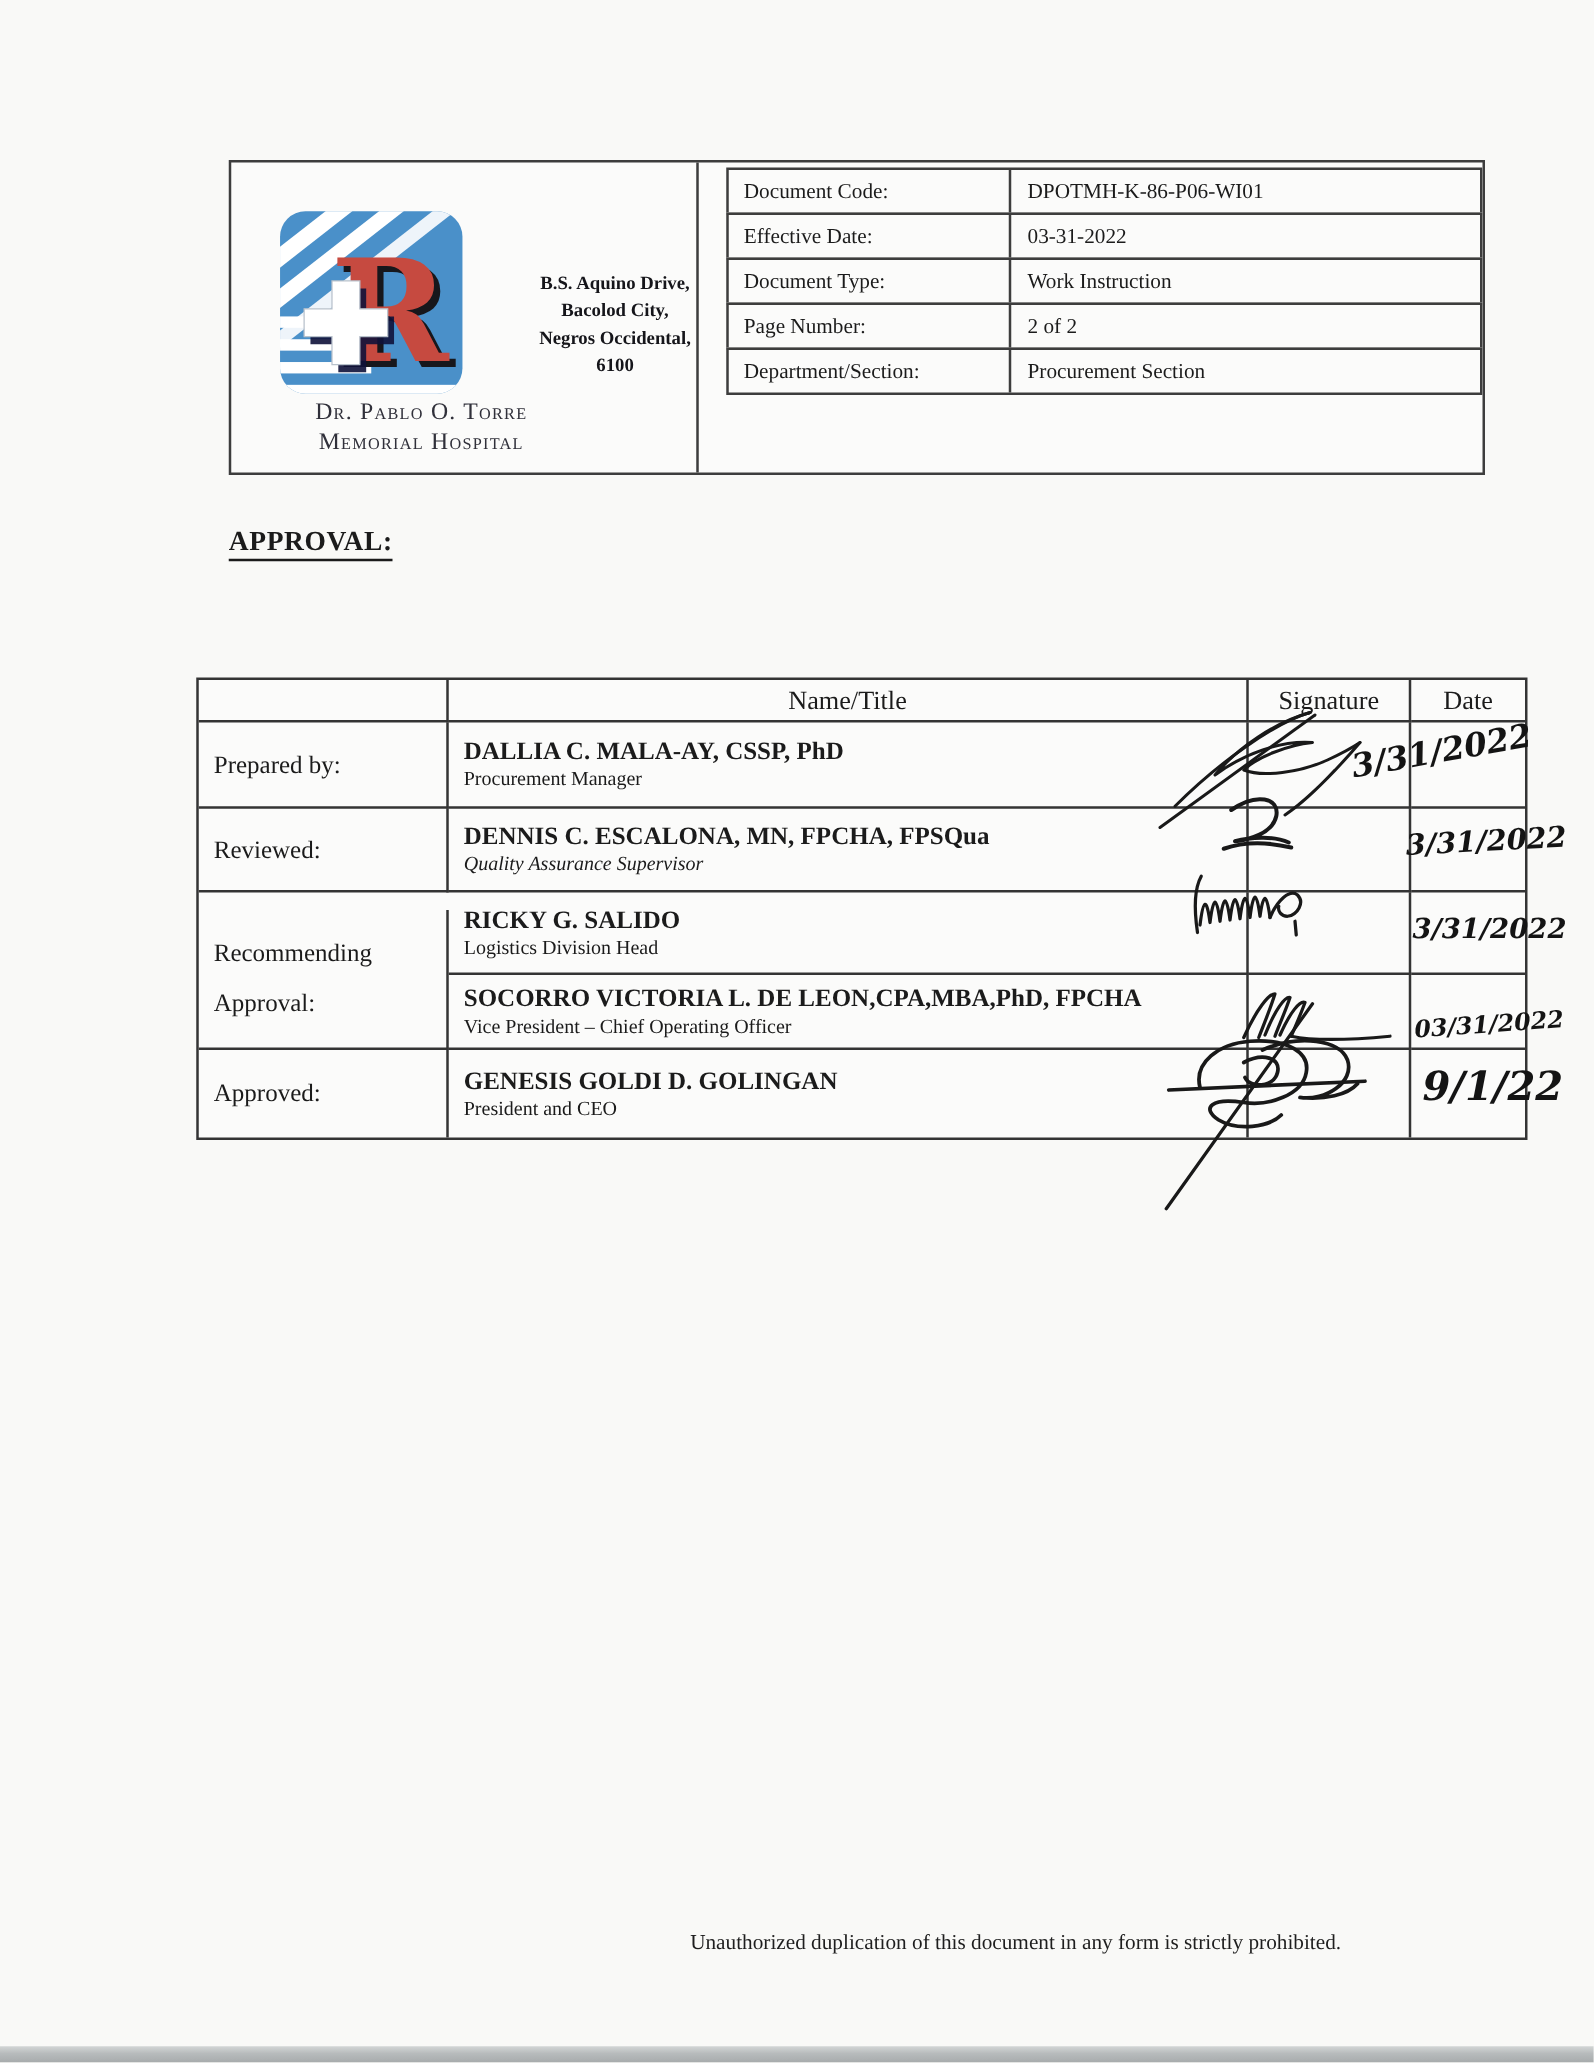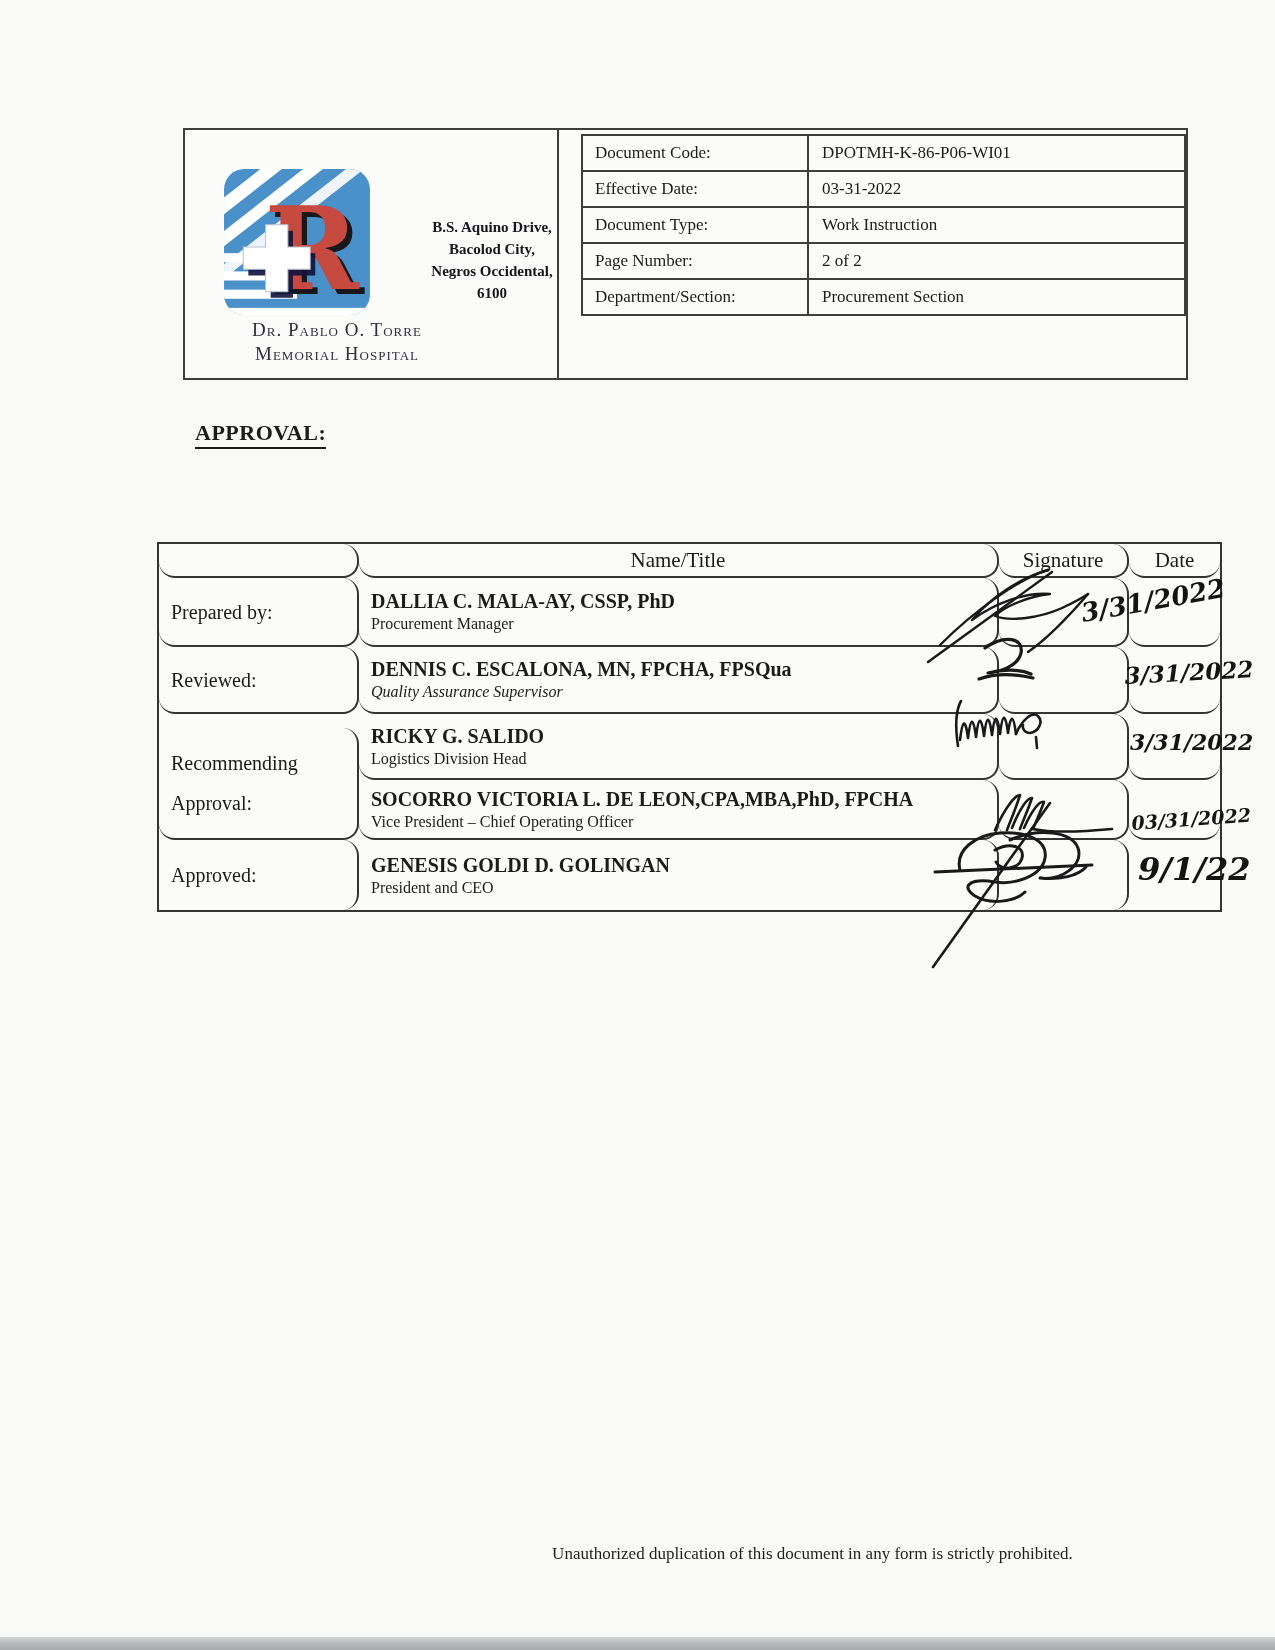--- a/index.html
+++ b/index.html
@@ -35,34 +35,34 @@
   .hrow.title-row{height:66px;}
   .hrow-label{
     width:226px;border-right:2px solid #3d3d3d;box-sizing:border-box;
     display:flex;align-items:center;padding-left:12px;font-size:17px;
   }
   .hrow-value{flex:1;display:flex;align-items:center;padding-left:13px;font-size:17px;}
   .hrow.title-row .hrow-value{font-weight:bold;line-height:1.55;max-width:300px;align-items:center;}
 
   
   .approval-heading{
-    position:absolute;left:195px;top:420px;
+    position:absolute;left:183px;top:420px;
     font-size:22px;font-weight:bold;letter-spacing:0.5px;
     border-bottom:2px solid #1b1b1b;padding-bottom:1px;
   }
 
   
   .atable{
     position:absolute;left:157px;top:542px;
     display:grid;
     grid-template-columns:200px 640px 130px 91px;
     grid-template-rows:34px 69px 67px 66px 60px 70px;
     border:2px solid #343434;background:#fbfbfa;
   }
-  .cell{border-right:2px solid #343434;border-bottom:2px solid #343434;box-sizing:border-box;border-radius:16px;}
+  .cell{border-right:2px solid #343434;border-bottom:2px solid #343434;box-sizing:border-box;}
   .cell.lastcol{border-right:none;}
   .cell.lastrow{border-bottom:none;}
   .chead{display:flex;align-items:center;justify-content:center;font-size:21px;}
   .crole{display:flex;align-items:center;padding-left:12px;font-size:20px;line-height:2;}
   .crole.span2{grid-row:span 2;margin-top:14px;}
   .cname{display:flex;flex-direction:column;justify-content:center;padding-left:12px;gap:2px;}
   .cname .nm{font-weight:bold;font-size:20px;white-space:nowrap;}
   .cname .tl{font-size:16px;}
   .cname .tl.italic{font-style:italic;}
 

